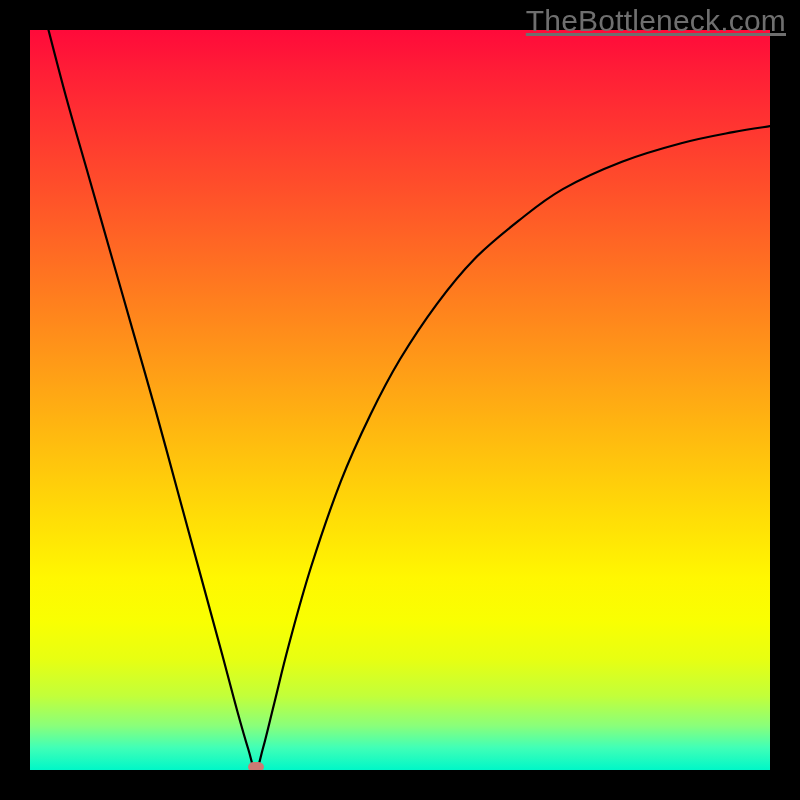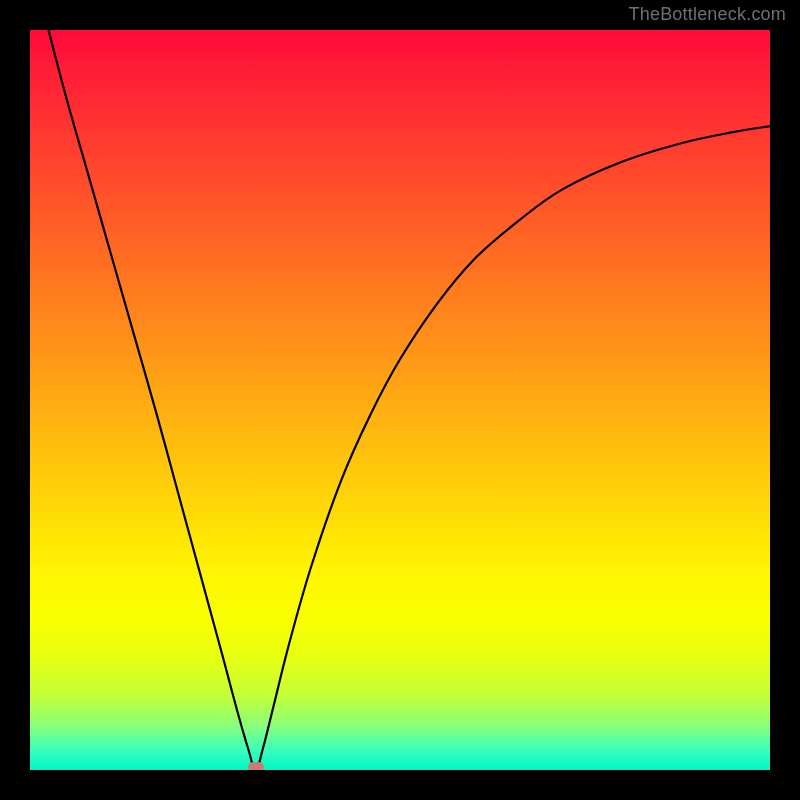--- a/index.html
+++ b/index.html
@@ -45,25 +45,26 @@
       #8aff7a 94%,
       #40ffb7 97%,
       #00f7c8 100%
     );
   }
   .watermark {
     position: absolute;
     top: 4px;
     right: 14px;
     color: #6f6f6f;
-    font-size: 18px;
+    font-size: 30px;
     font-weight: 400;
     letter-spacing: 0.2px;
     z-index: 3;
     user-select: none;
+    text-decoration: underline;
   }
   svg.curve {
     position: absolute;
     left: 0; top: 0;
     width: 740px;
     height: 740px;
     z-index: 2;
   }
   .min-marker {
     position: absolute;

